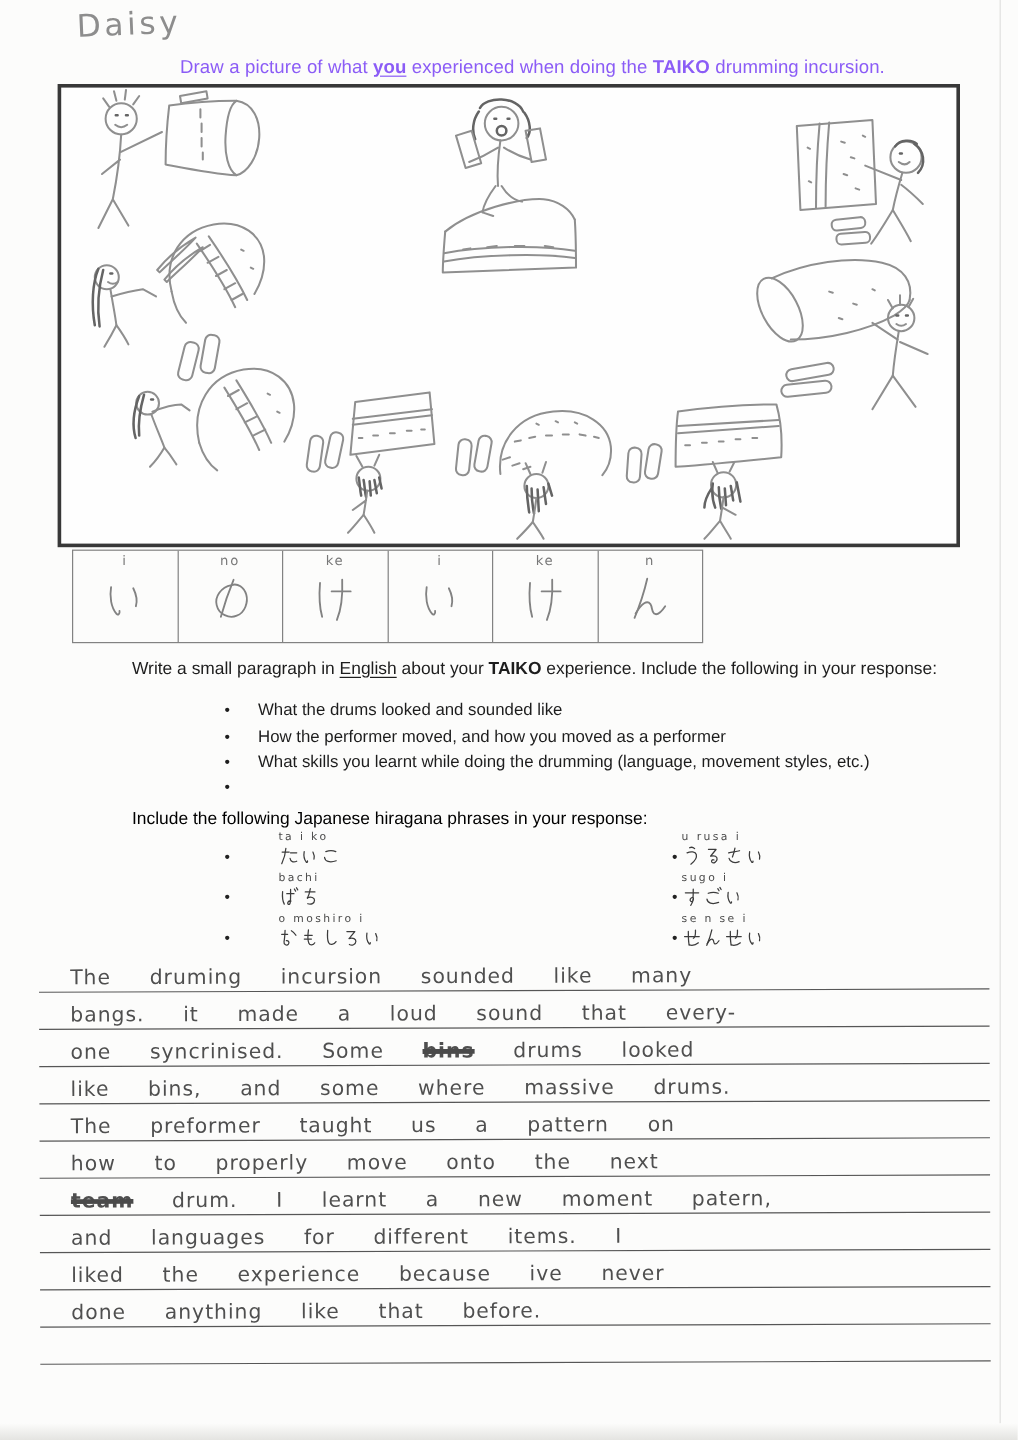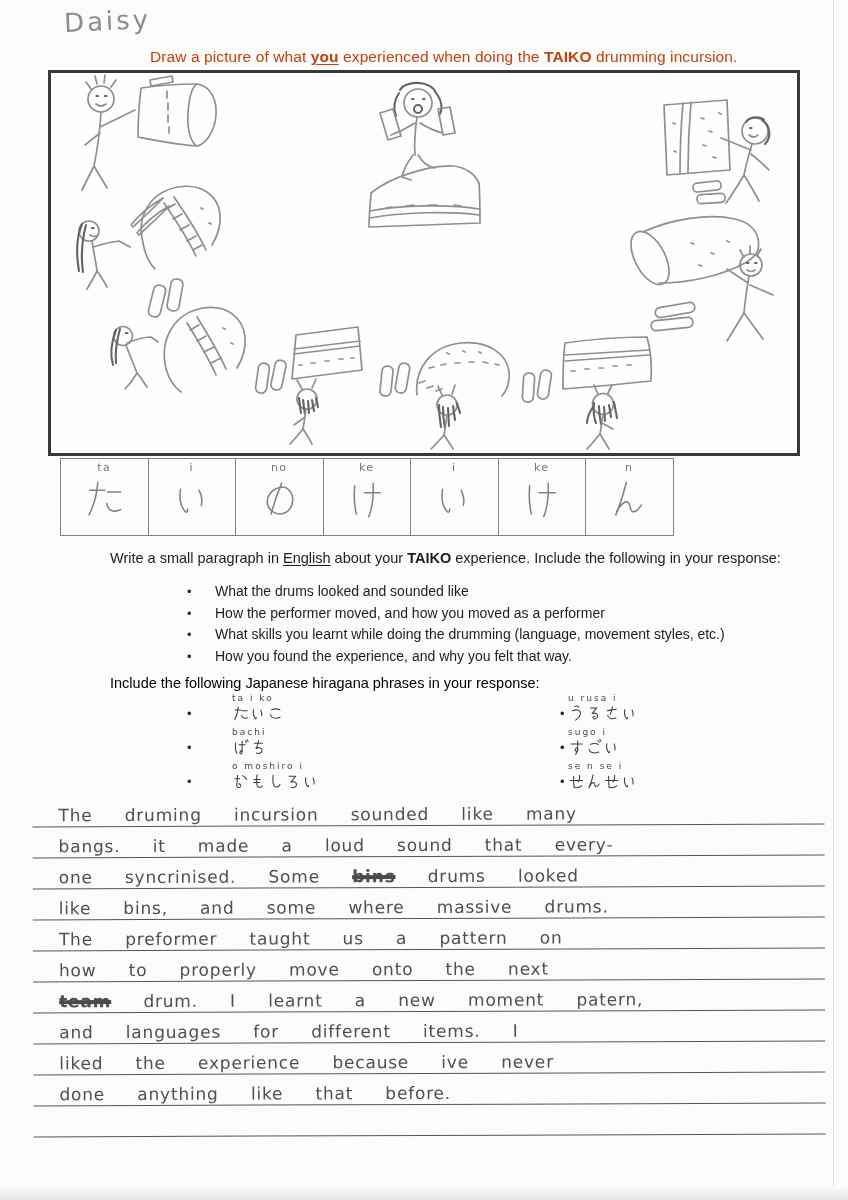--- a/index.html
+++ b/index.html
@@ -5,21 +5,21 @@
   html,body{margin:0;padding:0;}
   body{width:848px;height:1200px;position:relative;background:#fcfcfb;overflow:hidden;
        font-family:"Liberation Sans",sans-serif;color:#222;}
   .b{font-weight:bold;}
   .u{text-decoration:underline;text-underline-offset:2px;}
   .struck{text-decoration:line-through;text-decoration-thickness:4px;text-decoration-color:#4a4a4a;font-weight:bold;}
 
   #student-name{position:absolute;left:64px;top:6px;font-family:"DejaVu Sans",sans-serif;
     font-size:26px;color:#8d8d8d;letter-spacing:3px;transform:rotate(-2.5deg);}
 
-  #title-line{position:absolute;left:150px;top:48px;font-size:15.5px;letter-spacing:0.1px;color:#c2410c;}
+  #title-line{position:absolute;left:150px;top:48px;font-size:15.5px;letter-spacing:0.1px;color:#8b5cf6;}
 
   #drawing-box{position:absolute;left:48px;top:70px;width:746px;height:380px;
     border:3px solid #383838;background:#fefefe;}
   #drawing-box svg{display:block;}
   .pencil path,.pencil circle,.pencil rect,.pencil ellipse{stroke:#8f8f8f;stroke-width:1.7;fill:none;
     stroke-linecap:round;stroke-linejoin:round;}
   .pencil .dk{stroke:#646464;stroke-width:2.1;}
 
   #kana-table{position:absolute;left:60px;top:458px;display:flex;border:1.5px solid #828282;}
   .kcell{width:86.5px;height:76px;border-right:1.5px solid #828282;display:flex;
@@ -215,31 +215,20 @@
       <circle cx="552" cy="331" r="10.5"></circle>
       <path class="dk" d="M543 330 C542 338 543 345 545 350 M548 333 C548 340 549 346 550 351 M553 334 l1 14 M558 332 l2 12 M563 329 l3 16 M542 334 C538 340 536 346 536 350"></path>
       <path d="M552 341 C551 349 550 355 549 361 M551 350 L562 356"></path>
       <path d="M549 361 C544 367 540 372 536 376 M549 361 C553 368 556 372 558 376"></path>
     </g>
   </svg>
 </div>
 
 <div id="kana-table">
     <div class="kcell">
-      <div class="kromaji">ta</div>
-      <svg viewBox="0 0 100 100" width="44" height="48" class="kana-pencil">
-        <g transform="translate(0 0)">
-          <path d="M18 30 H52"></path>
-          <path d="M36 12 C34 38 28 62 16 86"></path>
-          <path d="M58 34 H88"></path>
-          <path d="M56 60 C58 76 72 82 88 74"></path>
-        </g>
-      </svg>
-    </div>
-    <div class="kcell">
       <div class="kromaji">i</div>
       <svg viewBox="0 0 100 100" width="44" height="48" class="kana-pencil">
         <g transform="translate(0 0)">
           <path d="M24 28 C21 46 24 66 34 78 C37 82 41 79 40 73"></path>
           <path d="M66 30 C72 42 74 54 71 64"></path>
         </g>
       </svg>
     </div>
     <div class="kcell">
       <div class="kromaji">no</div>
@@ -299,21 +288,20 @@
     <div class="brow">
       <span class="bdot">•</span>
       <span>How the performer moved, and how you moved as a performer</span>
     </div>
     <div class="brow">
       <span class="bdot">•</span>
       <span>What skills you learnt while doing the drumming (language, movement styles, etc.)</span>
     </div>
     <div class="brow">
       <span class="bdot">•</span>
-      <span>How you found the experience, and why you felt that way.</span>
     </div>
   </div>
 
 <div id="phrases-intro">Include the following Japanese hiragana phrases in your response:</div>
 <div id="phrases-left" class="pcol">
     <div class="prow">
       <span class="pdot">•</span>
       <div class="promaji">ta i ko</div>
       <div class="pkana"><svg viewBox="0 0 300 100" width="52" height="19" class="kana-print">
           <g transform="translate(0 0)">

